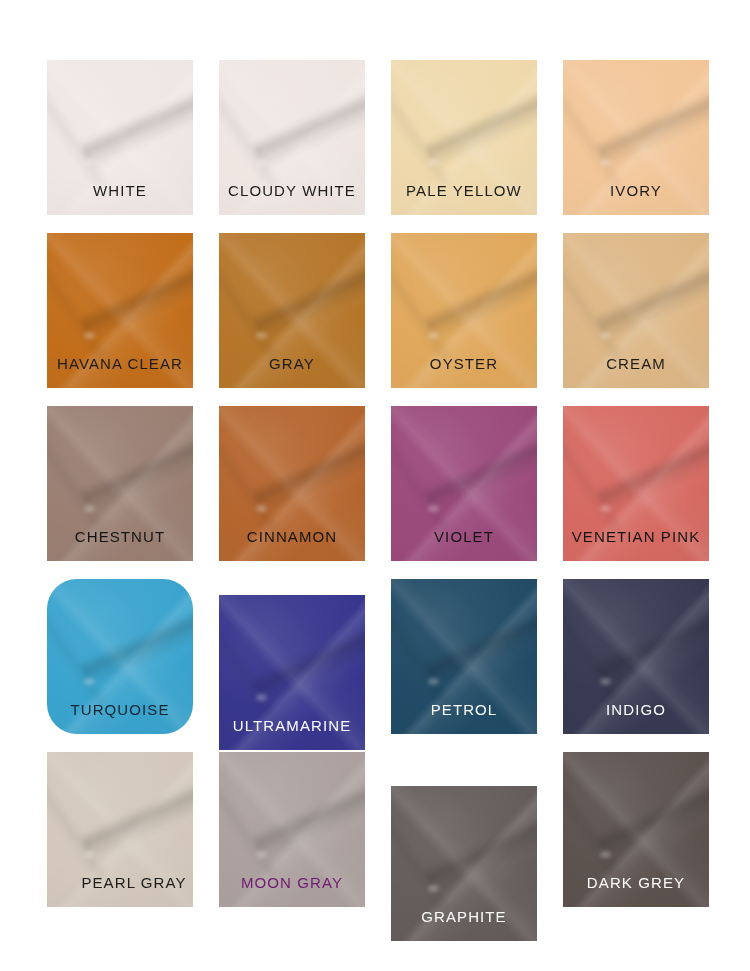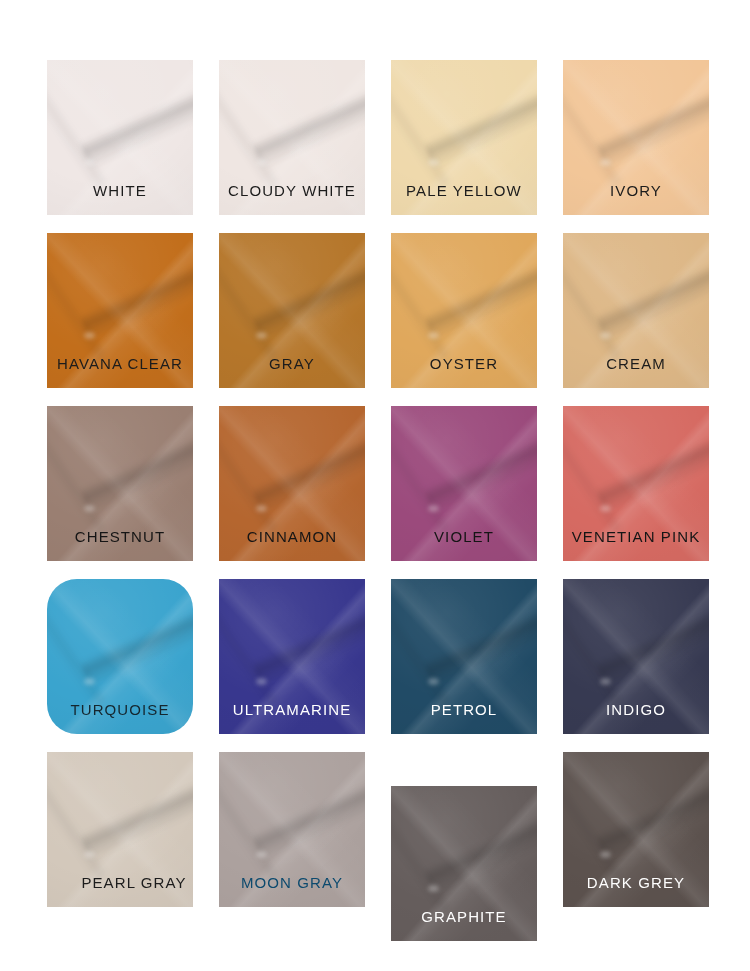--- a/index.html
+++ b/index.html
@@ -237,21 +237,21 @@
     </div>
     <div class="swatch" style="background: rgb(58, 164, 206); border-radius: 30px;">
       <div class="sheet-left"></div>
       <div class="sheet-right"></div>
       <div class="fold-left"></div>
       <div class="fold-shadow"></div>
       <div class="fold-tip"></div>
       <div class="vignette"></div>
       <div class="swatch-label" style="color: rgb(21, 38, 46);">TURQUOISE</div>
     </div>
-    <div class="swatch" style="background: rgb(56, 55, 142);">
+    <div class="swatch" style="background: rgb(56, 55, 142); margin-top: 16px;">
       <div class="sheet-left"></div>
       <div class="sheet-right"></div>
       <div class="fold-left"></div>
       <div class="fold-shadow"></div>
       <div class="fold-tip"></div>
       <div class="vignette"></div>
       <div class="swatch-label" style="color: rgb(255, 255, 255);">ULTRAMARINE</div>
     </div>
     <div class="swatch" style="background: rgb(33, 75, 102);">
       <div class="sheet-left"></div>
@@ -280,21 +280,21 @@
       <div class="vignette"></div>
       <div class="swatch-label" style="color: rgb(28, 28, 28); padding-left: 28px;">PEARL GRAY</div>
     </div>
     <div class="swatch" style="background: rgb(172, 161, 158);">
       <div class="sheet-left"></div>
       <div class="sheet-right"></div>
       <div class="fold-left"></div>
       <div class="fold-shadow"></div>
       <div class="fold-tip"></div>
       <div class="vignette"></div>
-      <div class="swatch-label" style="color: #0c4a6e;">MOON GRAY</div>
+      <div class="swatch-label" style="color: #701a75;">MOON GRAY</div>
     </div>
     <div class="swatch" style="background: rgb(101, 93, 92); margin-top: 34px;">
       <div class="sheet-left"></div>
       <div class="sheet-right"></div>
       <div class="fold-left"></div>
       <div class="fold-shadow"></div>
       <div class="fold-tip"></div>
       <div class="vignette"></div>
       <div class="swatch-label" style="color: rgb(255, 255, 255);">GRAPHITE</div>
     </div>

